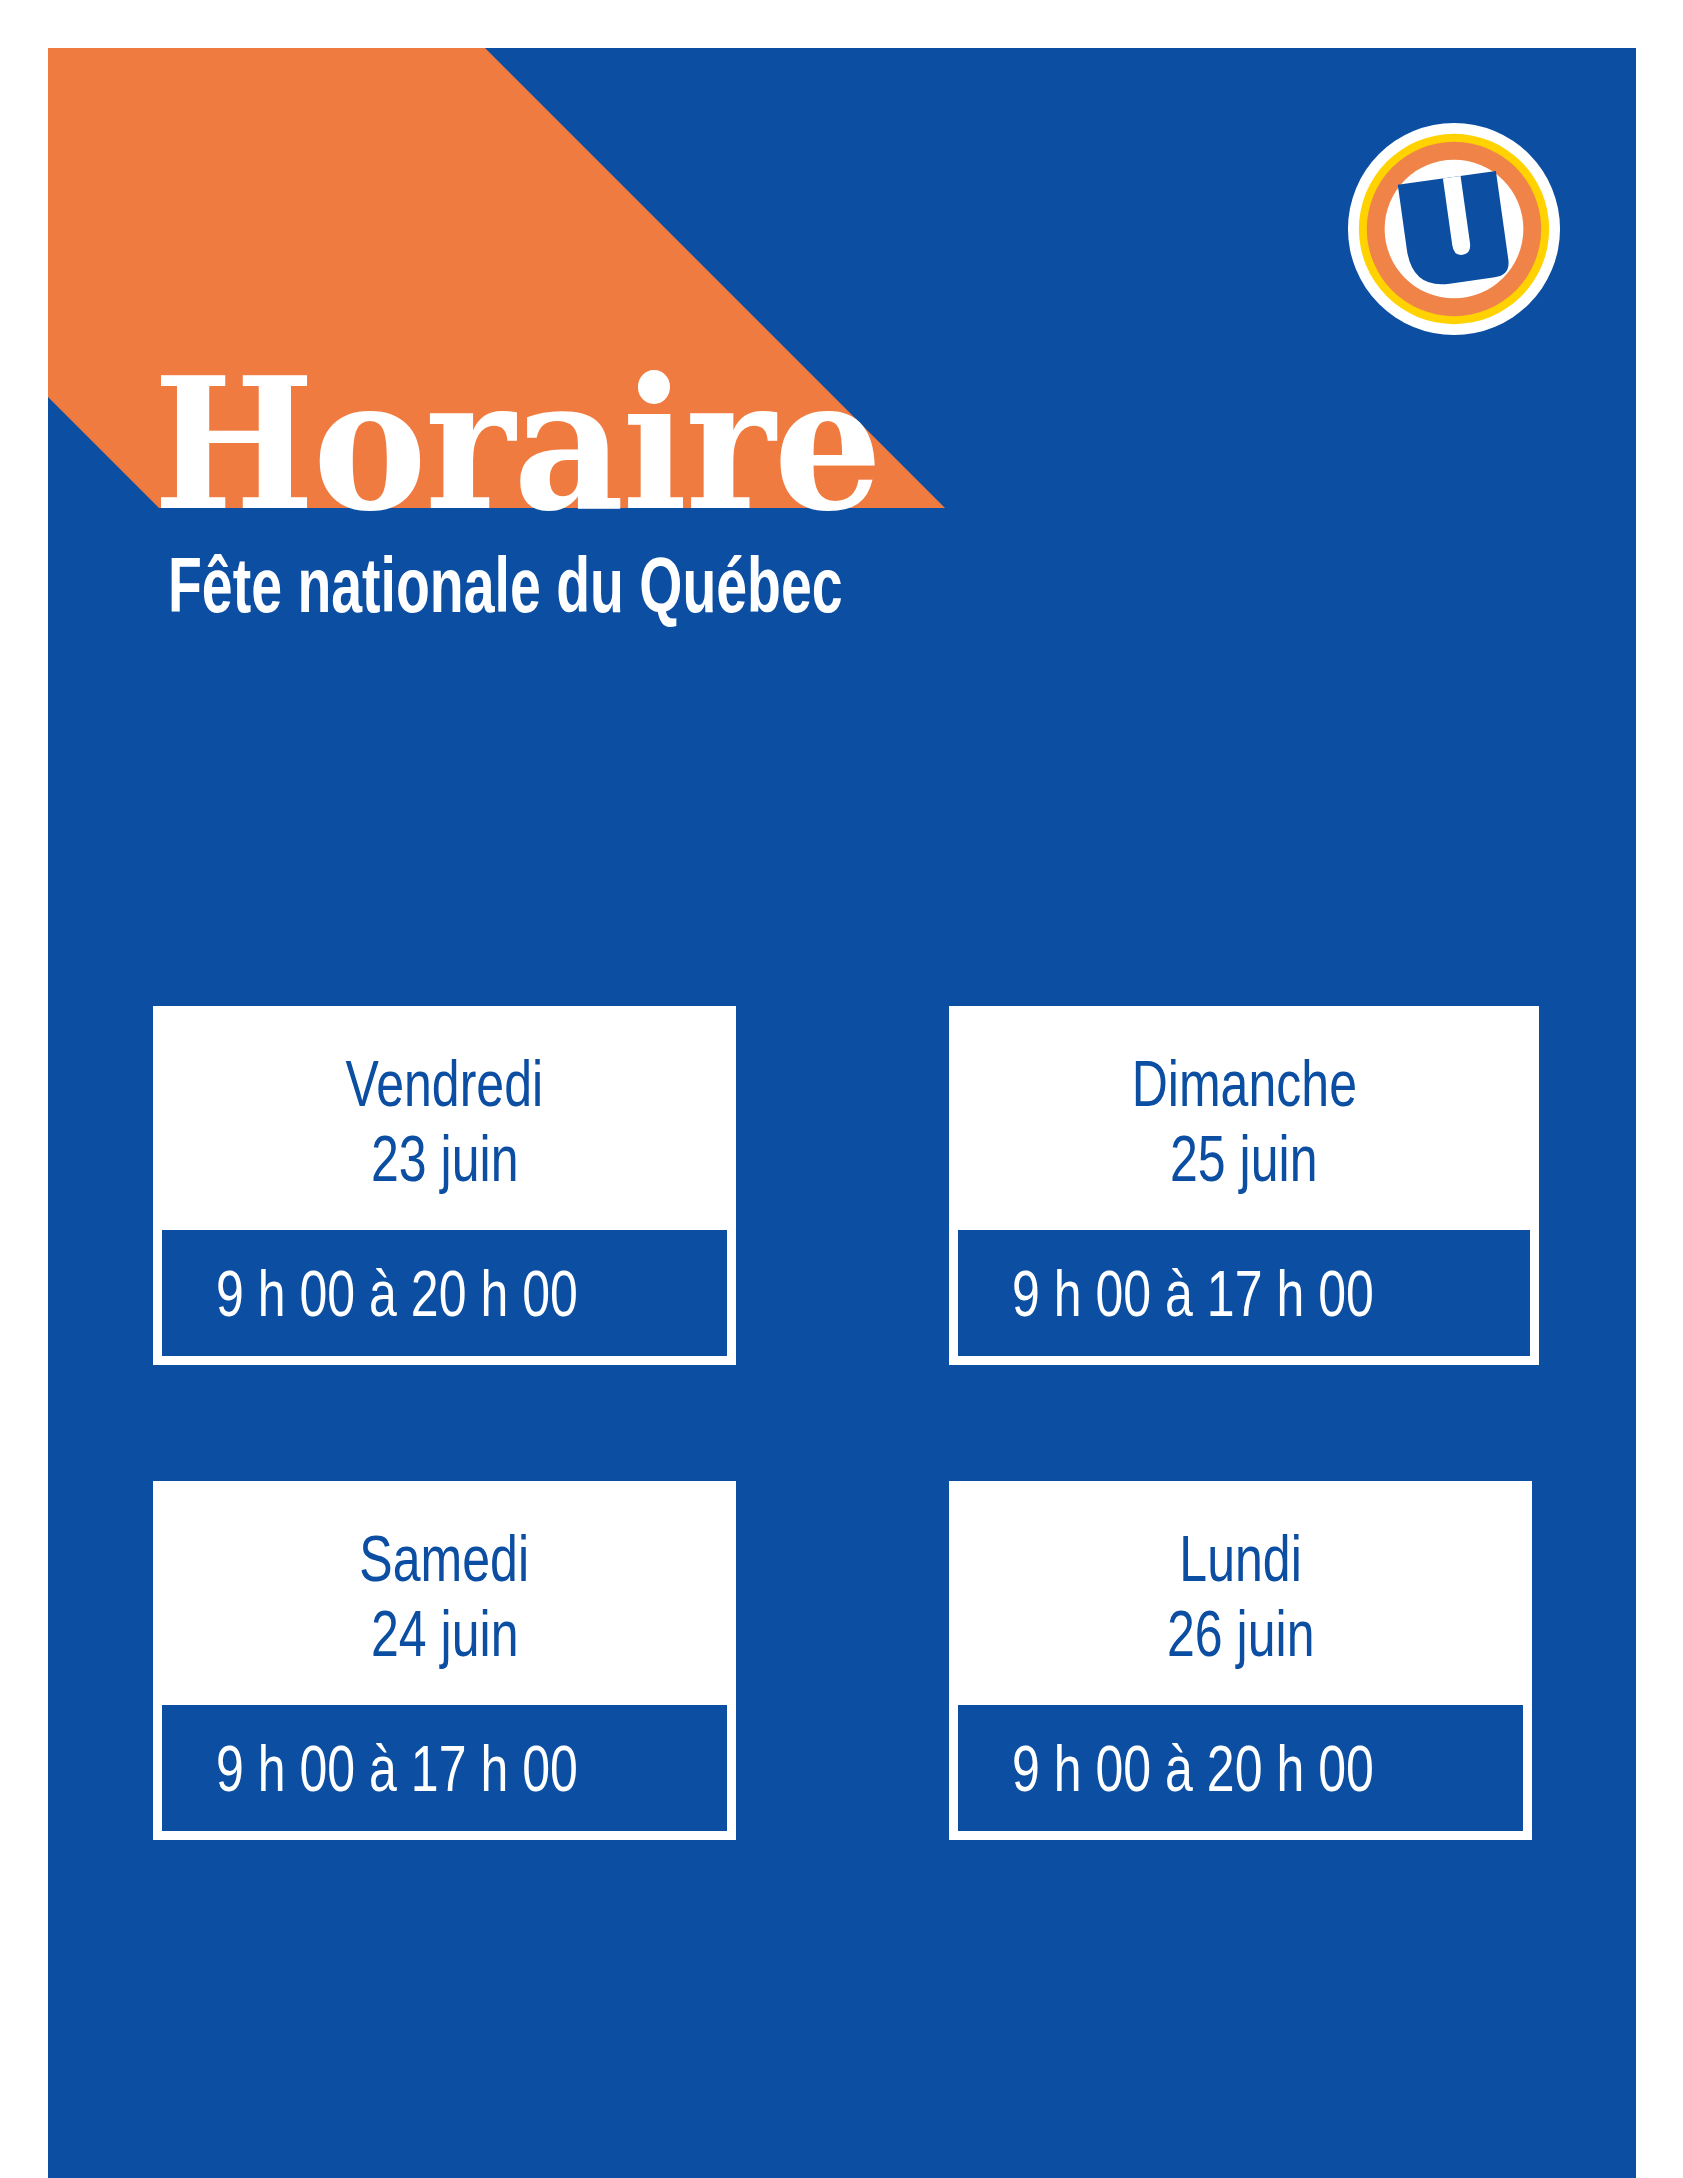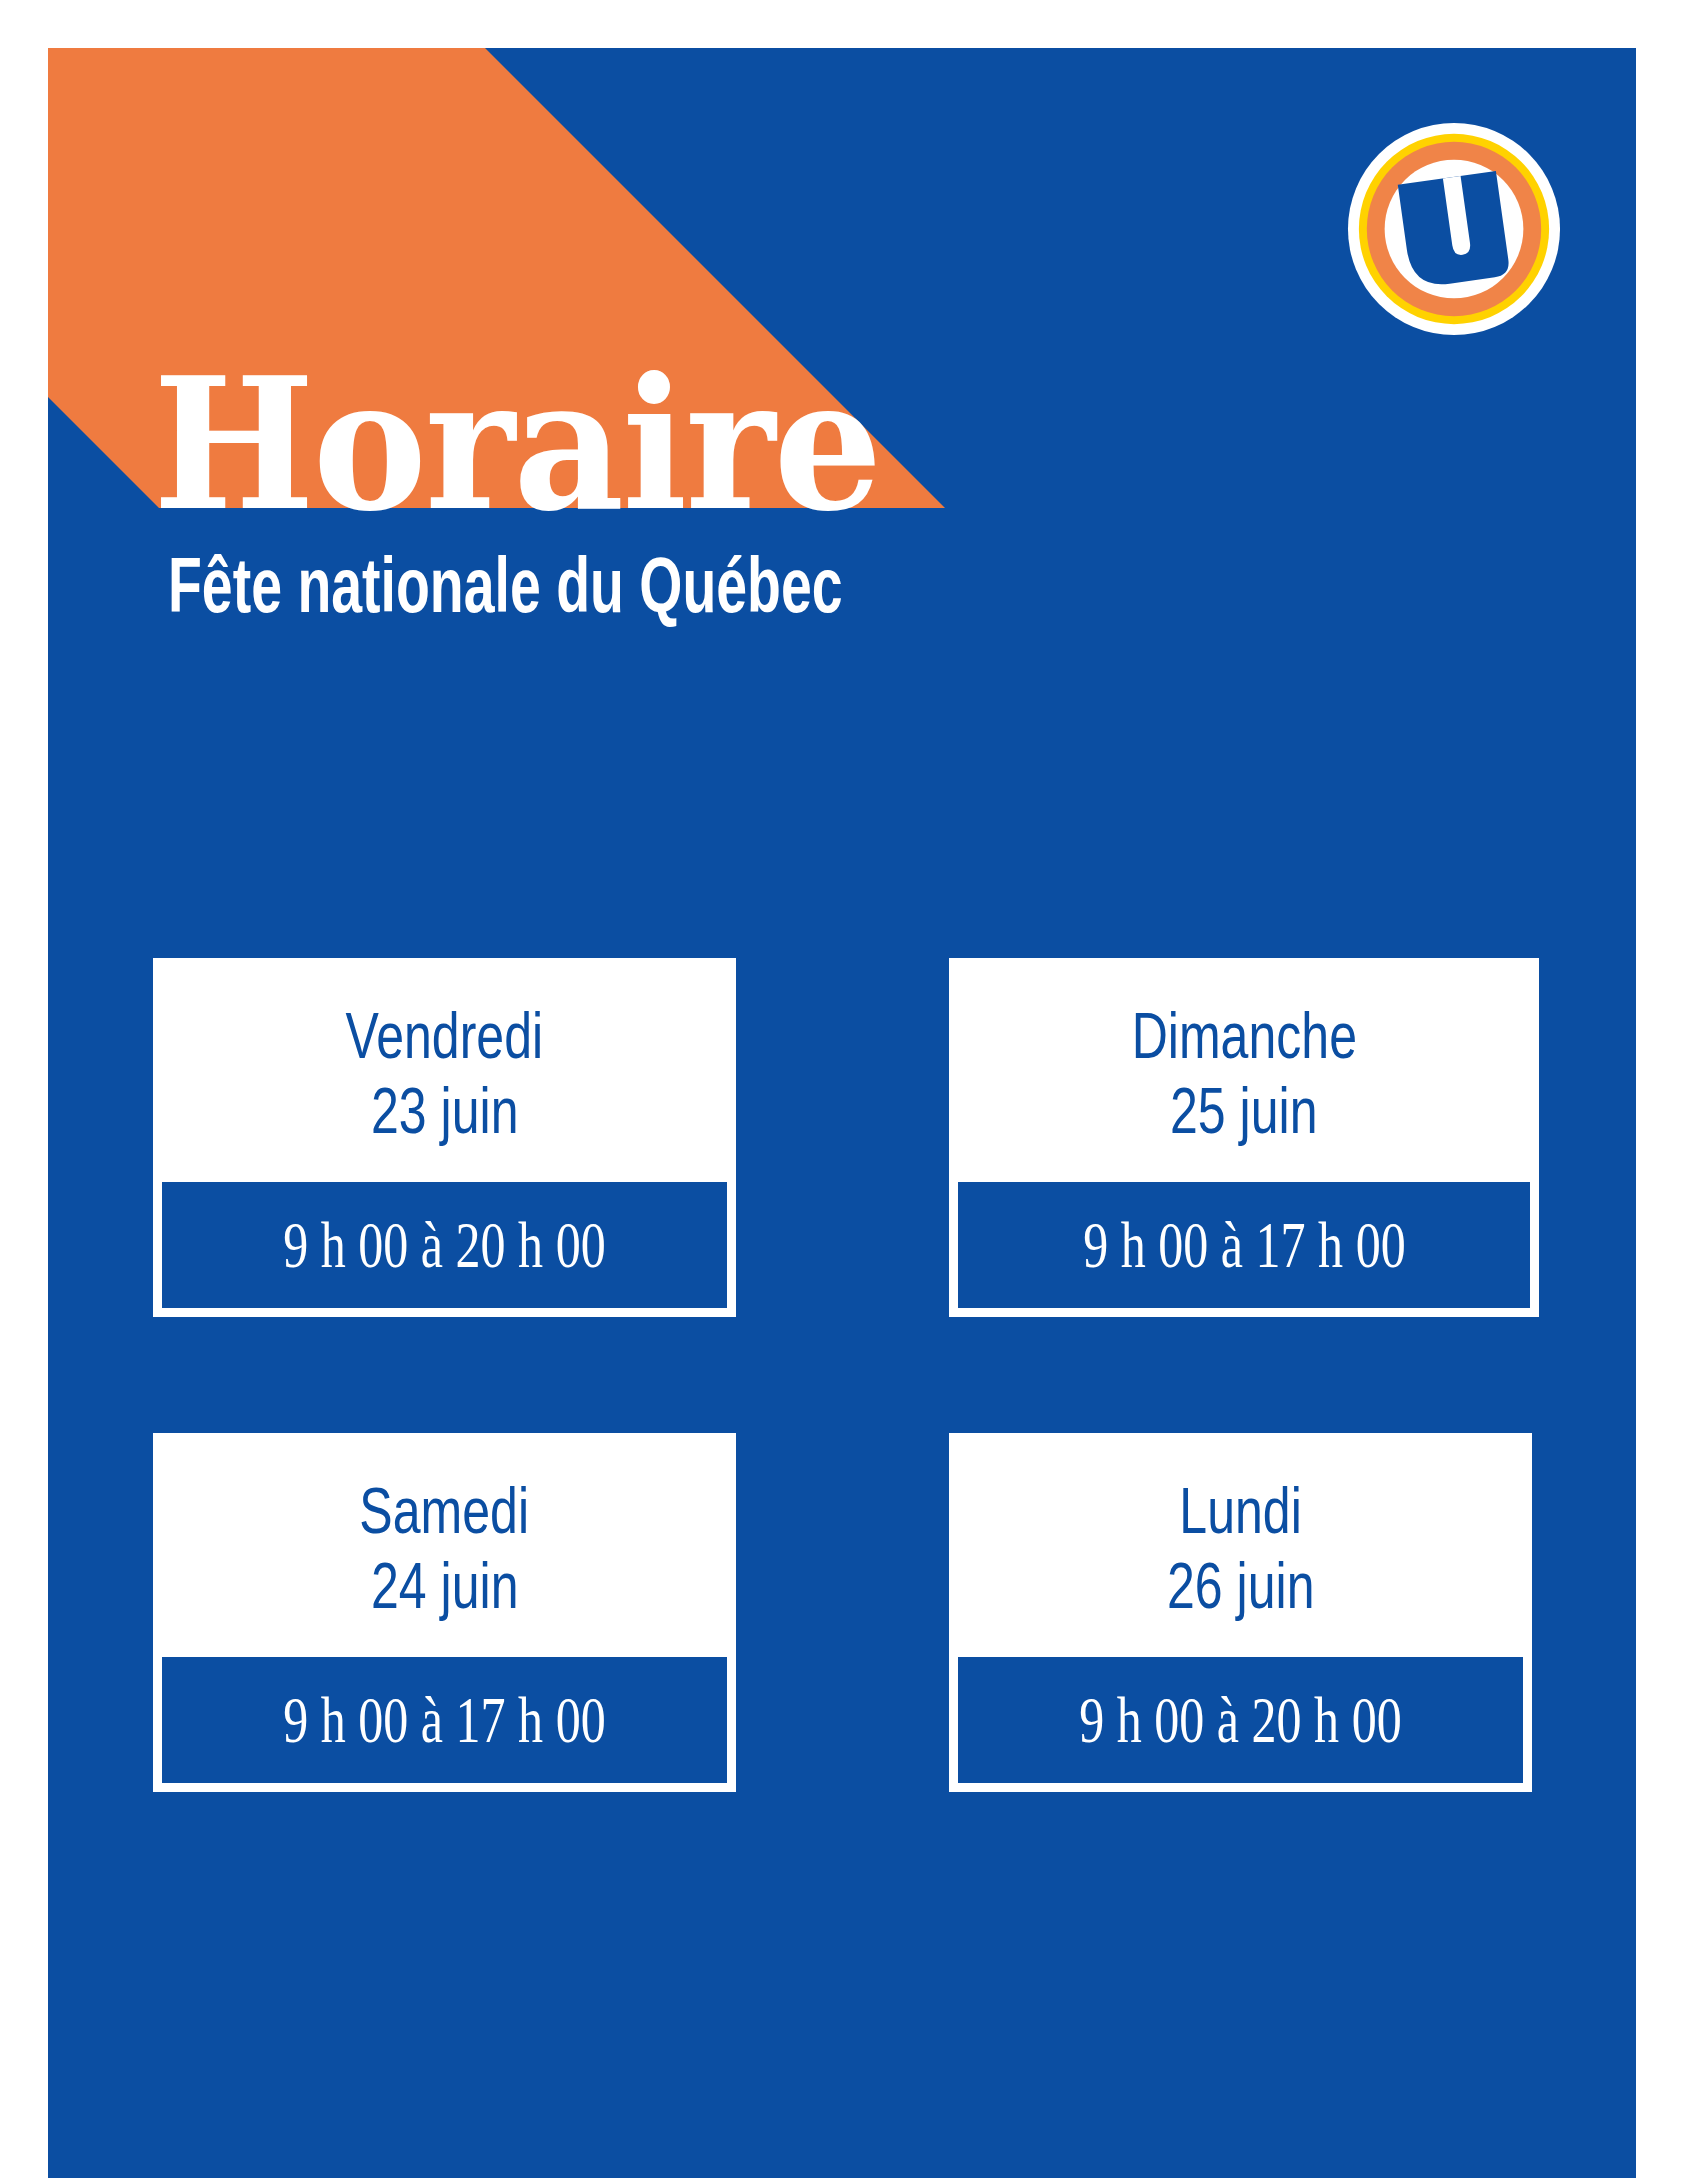--- a/index.html
+++ b/index.html
@@ -43,38 +43,39 @@
     white-space:nowrap;
   }
   .logo{
     position:absolute;left:1297px;top:72px;
     width:218px;height:218px;
   }
   .card{
     position:absolute;
     width:583px;height:359px;
     background:#ffffff;
+    margin-top:48px;
   }
   .card .top{
     position:absolute;left:0;right:0;top:0;height:224px;
     display:flex;flex-direction:column;
     align-items:center;justify-content:center;
     padding-top:6px;box-sizing:border-box;
   }
   .day,.date{
     font-size:65px;line-height:75px;
     color:var(--background-blue,#0B4EA2);
     transform:scaleX(.77);
     transform-origin:center;
     white-space:nowrap;
   }
   .hoursbox{
     position:absolute;left:9px;right:9px;top:224px;bottom:9px;
     background:var(--background-blue,#0B4EA2);
-    display:flex;align-items:center;justify-content:center;font-family:Liberation Serif, serif;
+    display:flex;align-items:center;justify-content:flex-start;
   }
   .hours{
     font-size:65px;line-height:1;
     color:#ffffff;
     transform:scaleX(.77);
     transform-origin:center;
     white-space:nowrap;
   }
   .c1{left:105px;top:910px;}
   .c2{left:901px;top:910px;padding-left:7px;}

